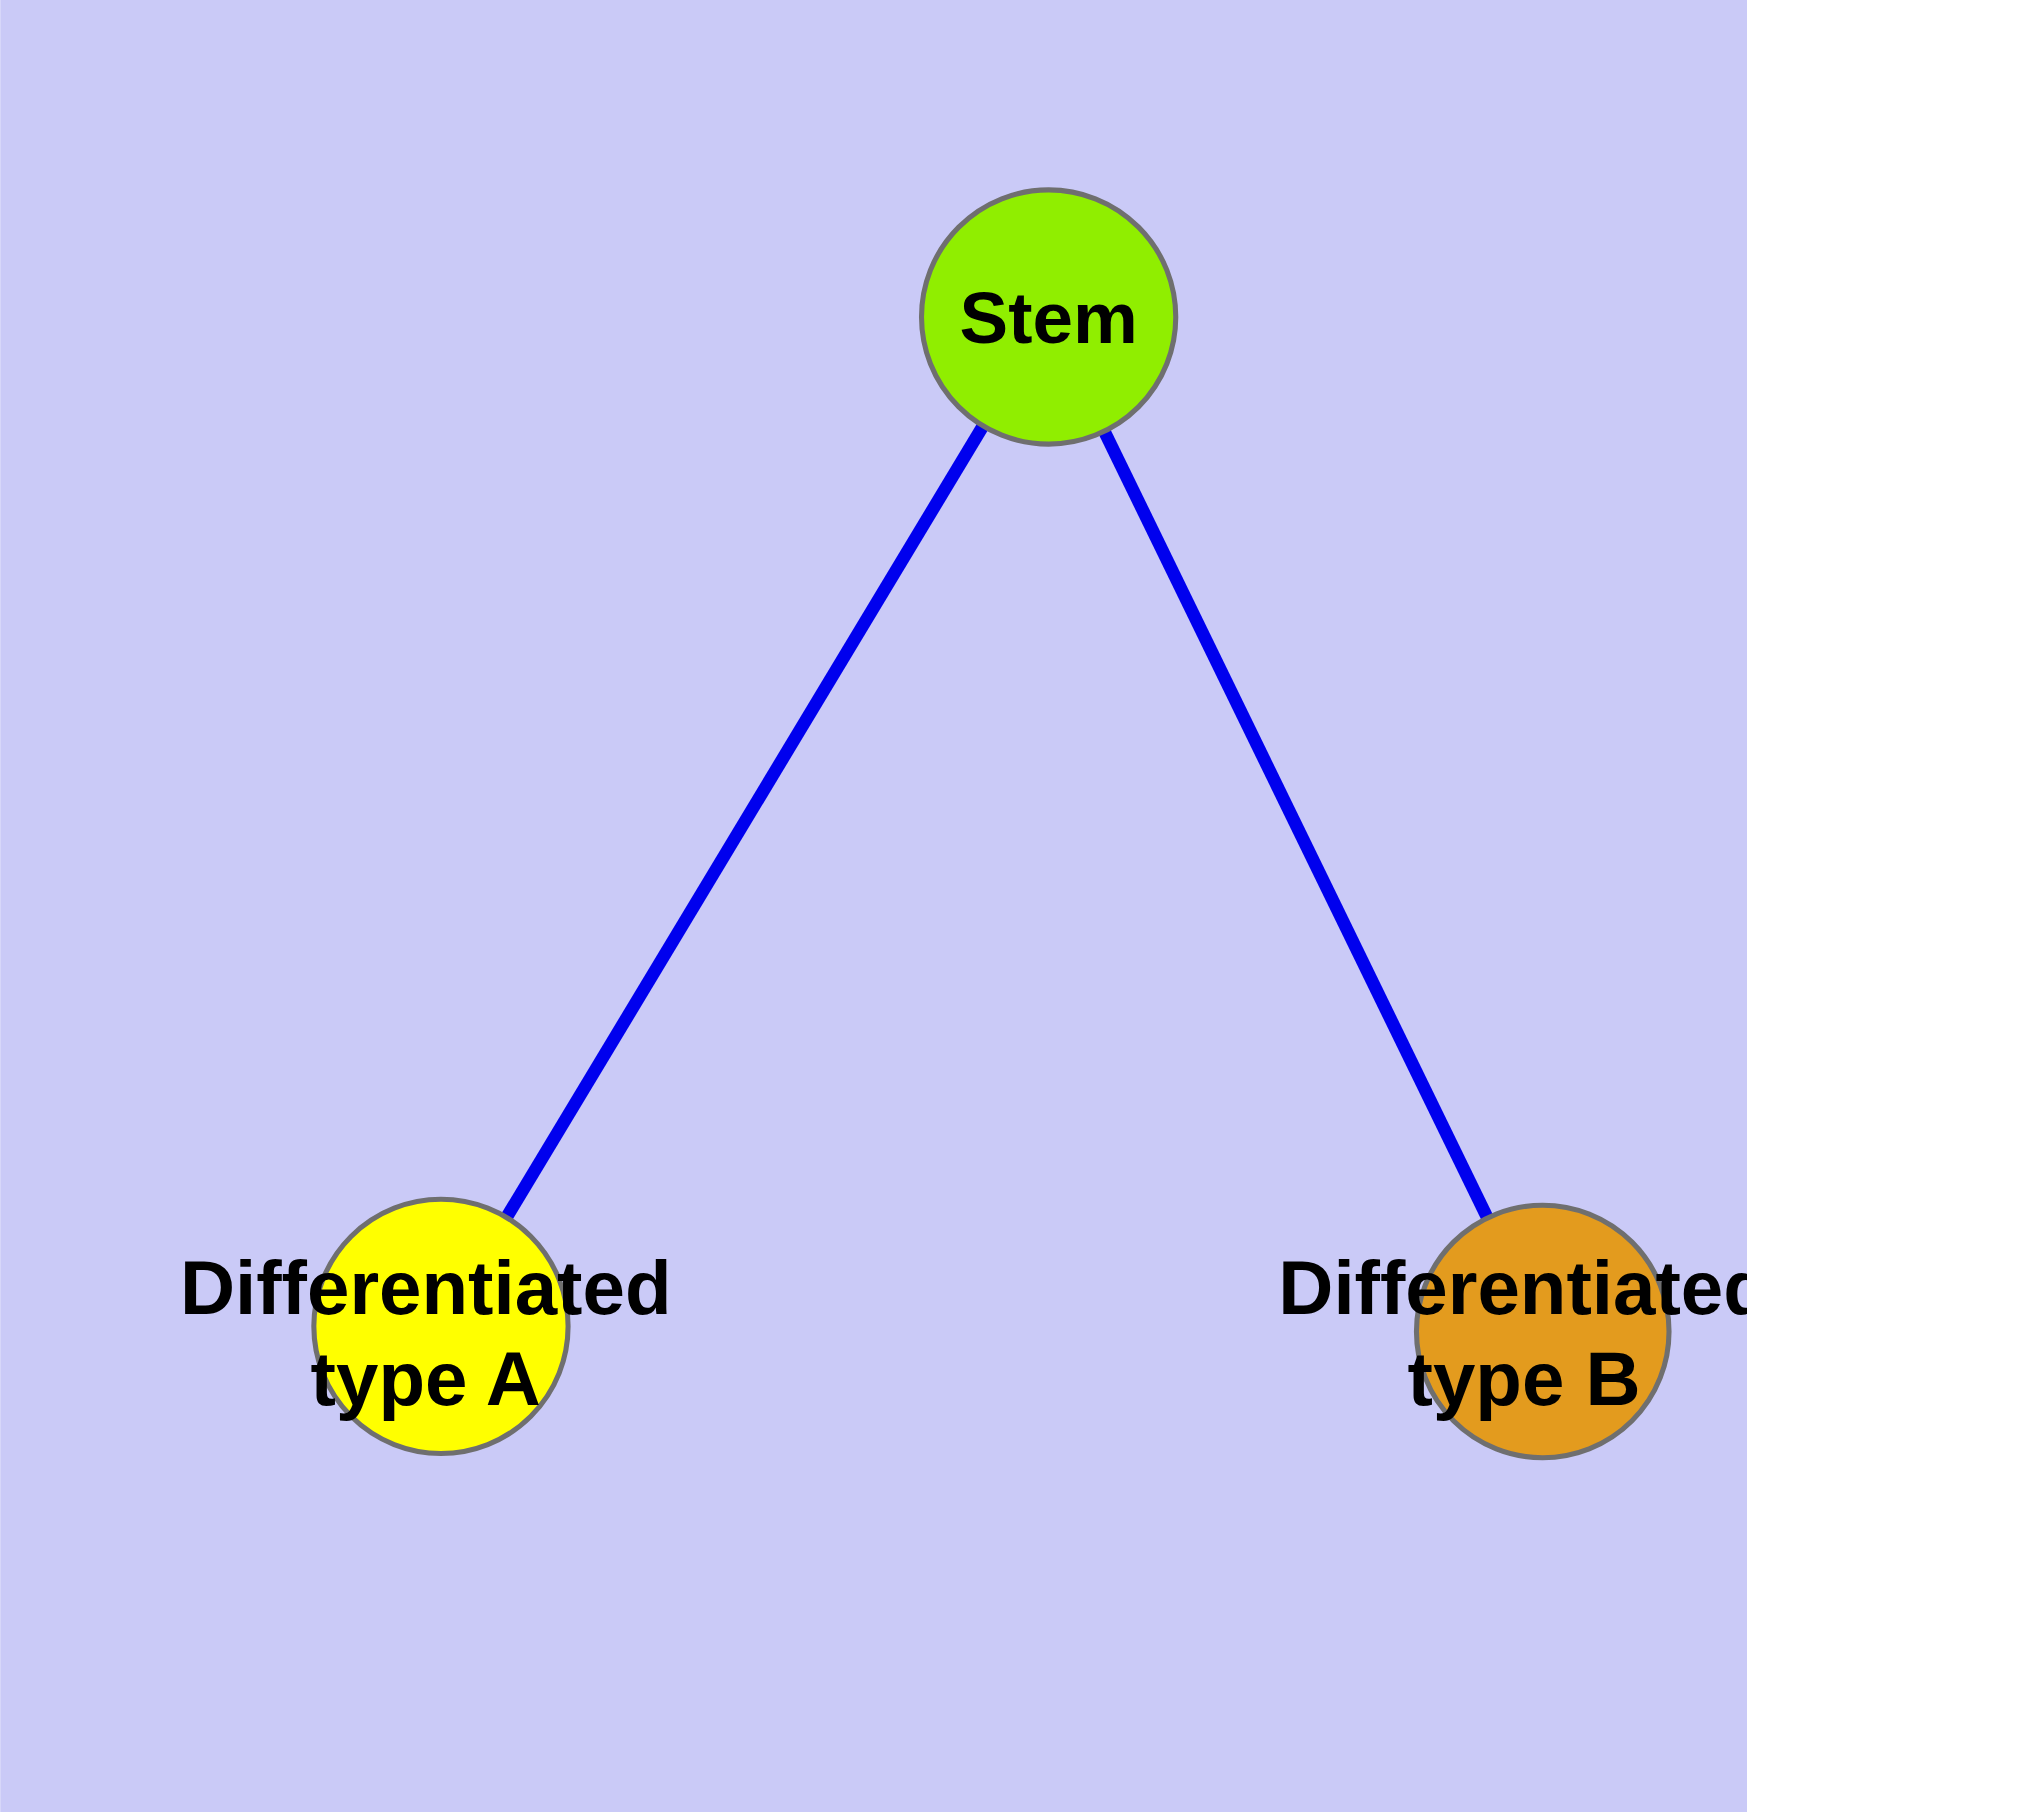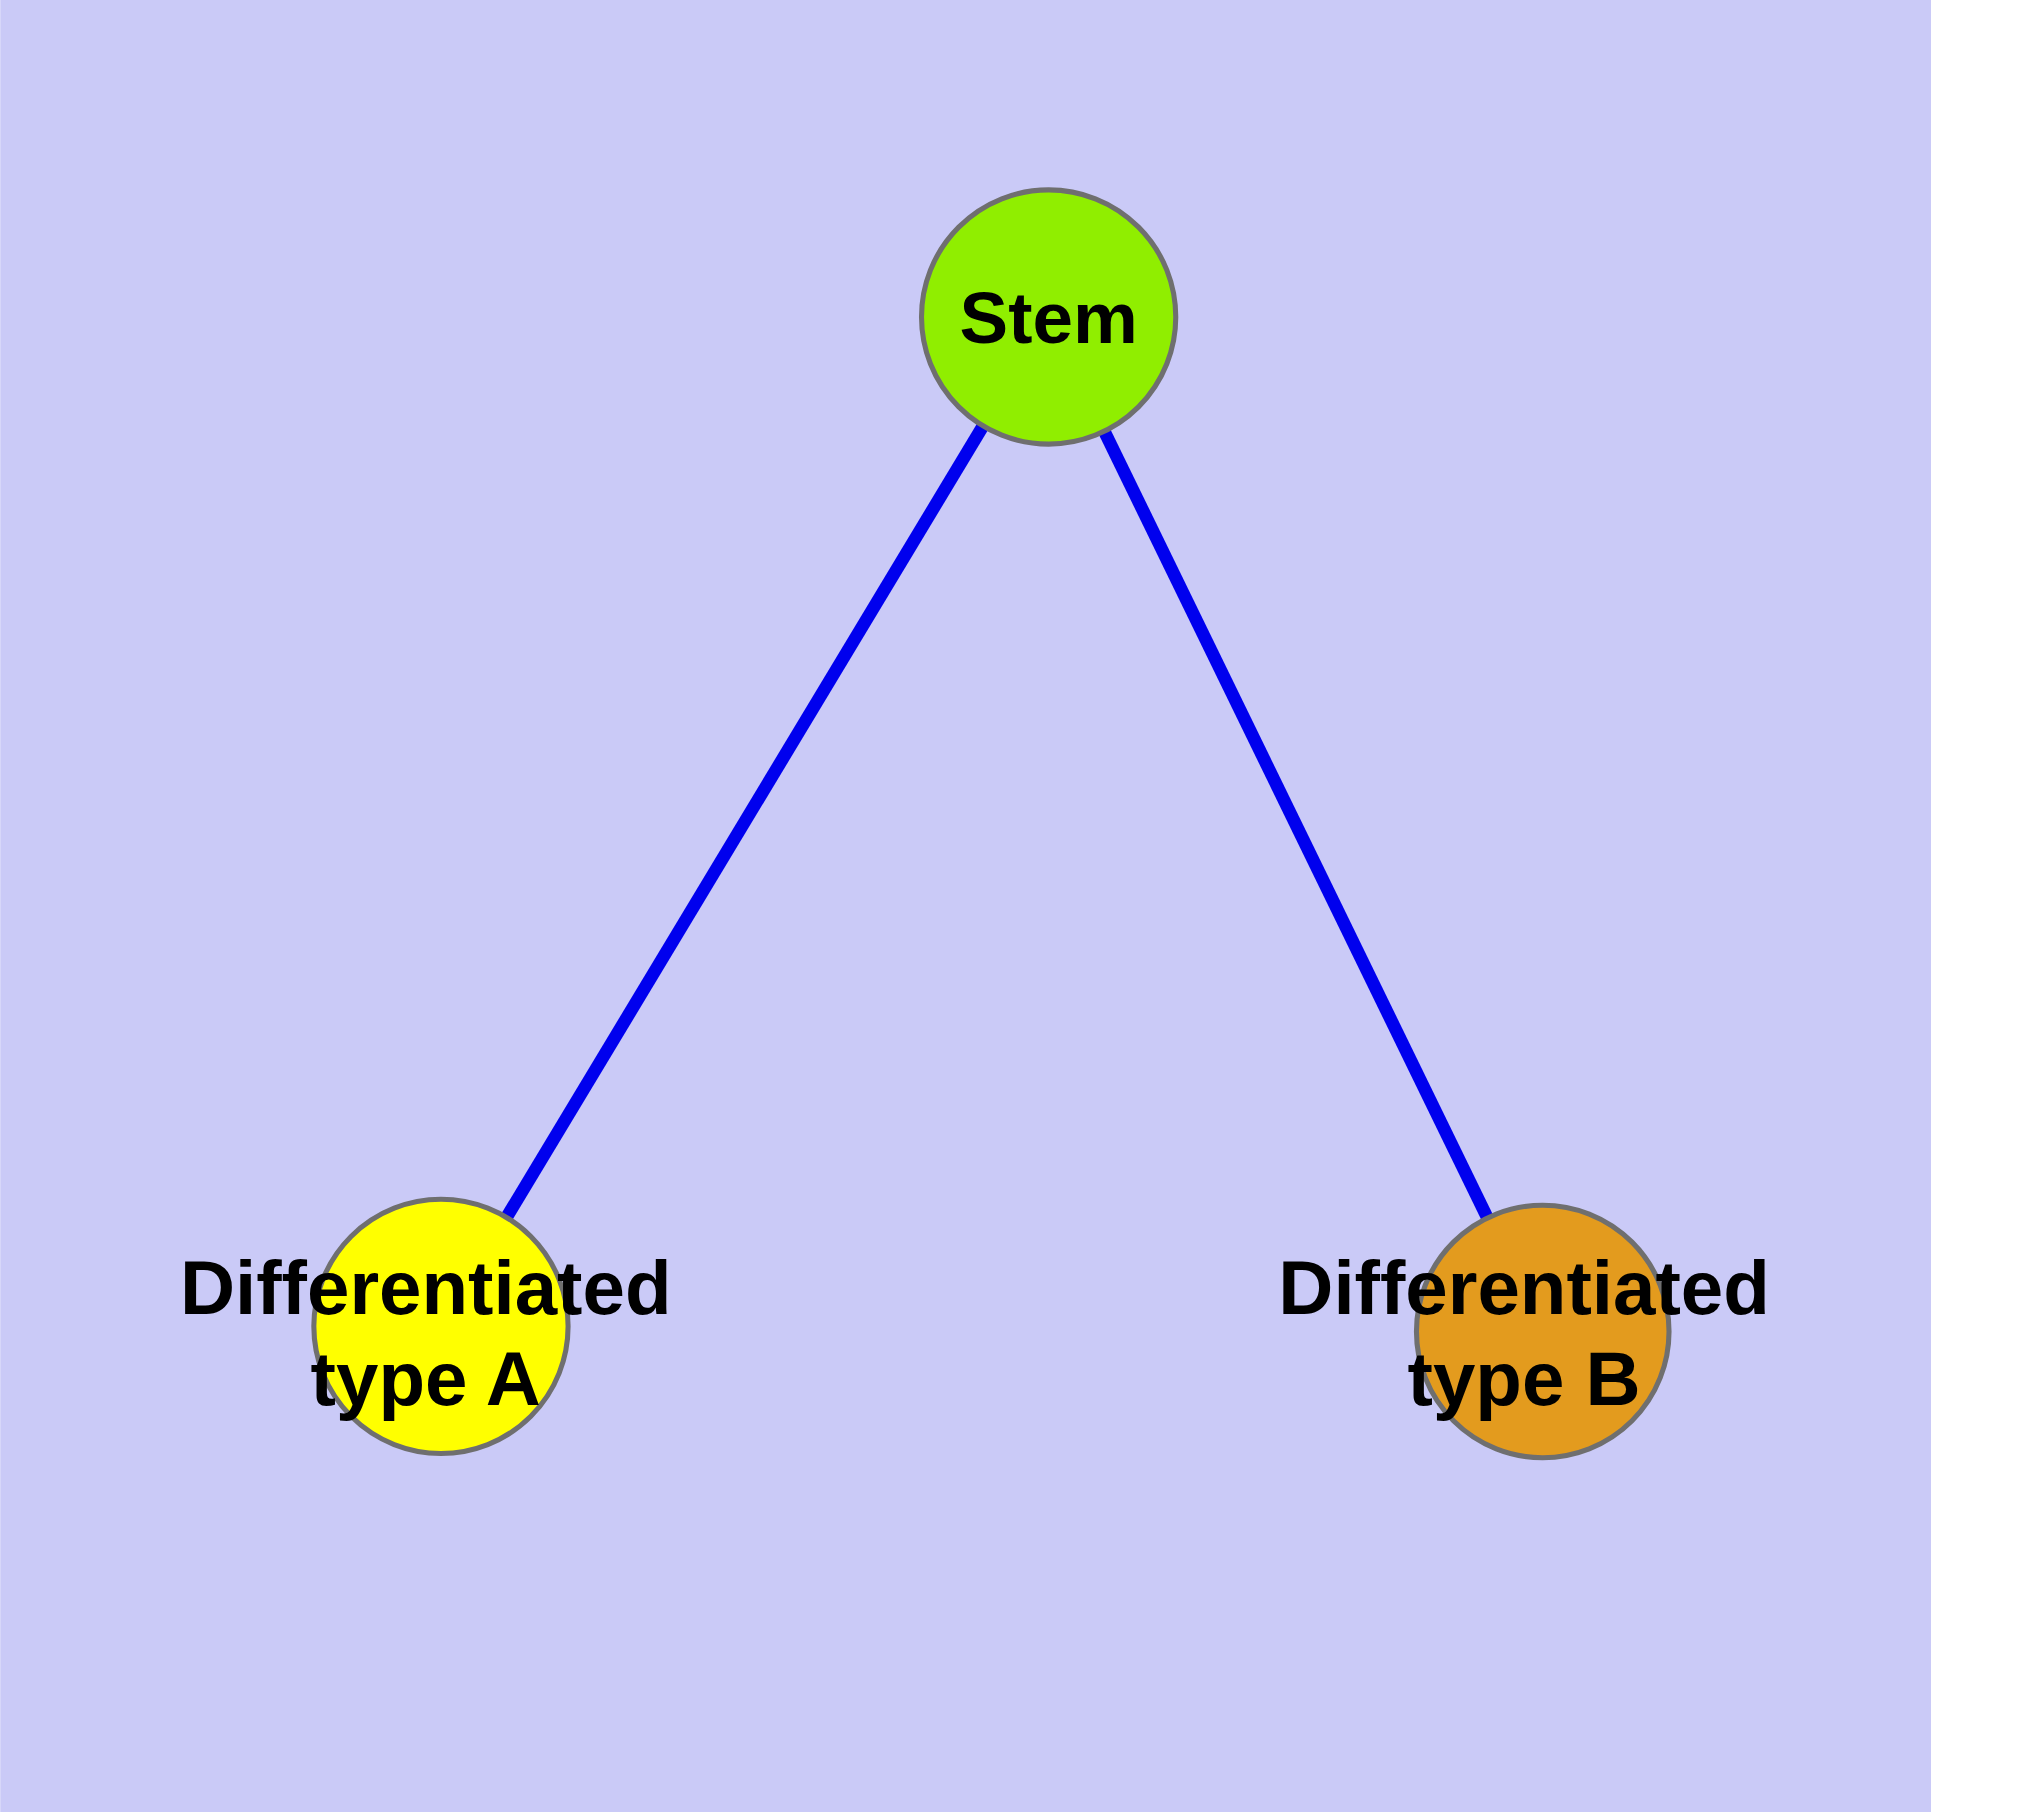--- a/index.html
+++ b/index.html
@@ -1,21 +1,21 @@
 <!DOCTYPE html>
 <html style="font-size:13.6px"><head>
 <meta charset="utf-8">
 <style>
   html, body {
     margin: 0;
     padding: 0;
     background: #ffffff;
   }
   .canvas-wrap {
-    width: 1931px;
+    width: 1747px;
     height: 1812px;
     overflow: hidden;
     text-align: center;
   }
   svg {
     display: block;
   }
   .node-label {
     font-family: "Liberation Sans", "DejaVu Sans", sans-serif;
     font-weight: 700;

